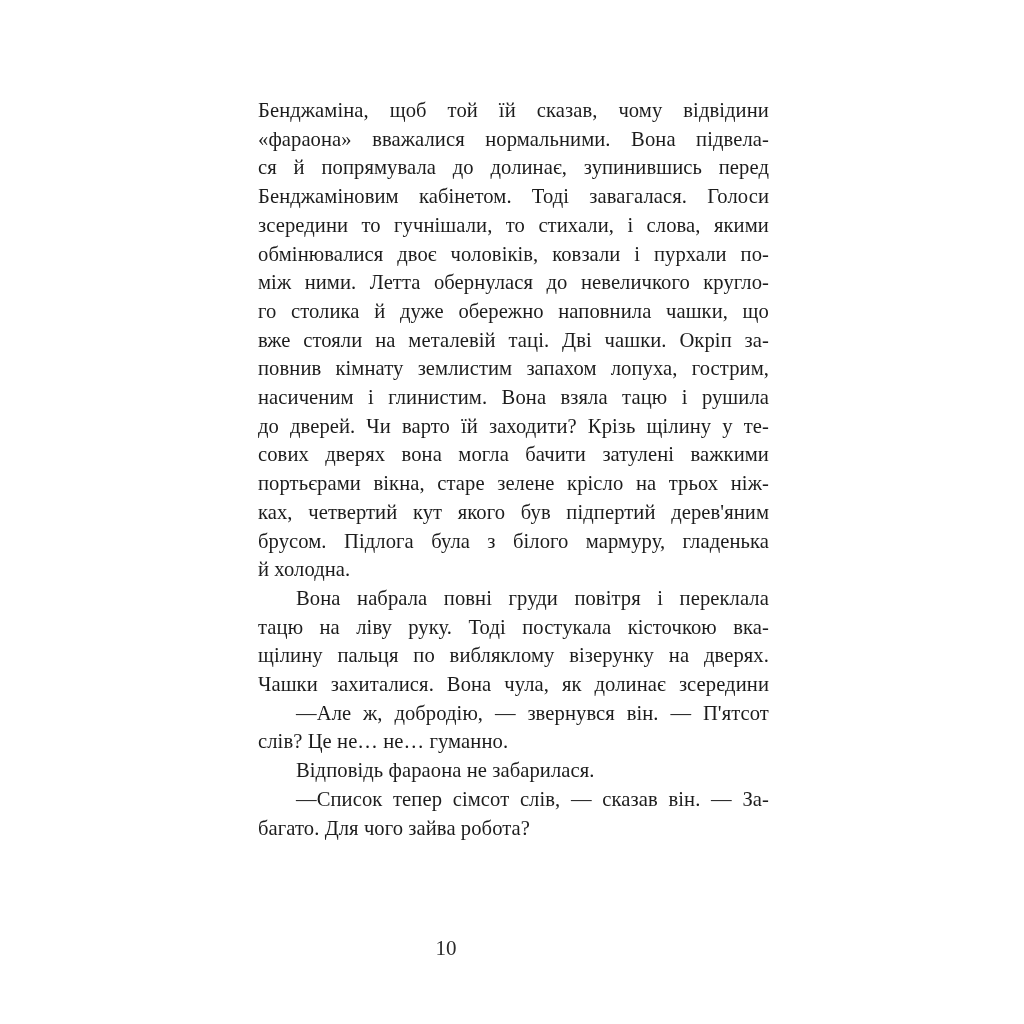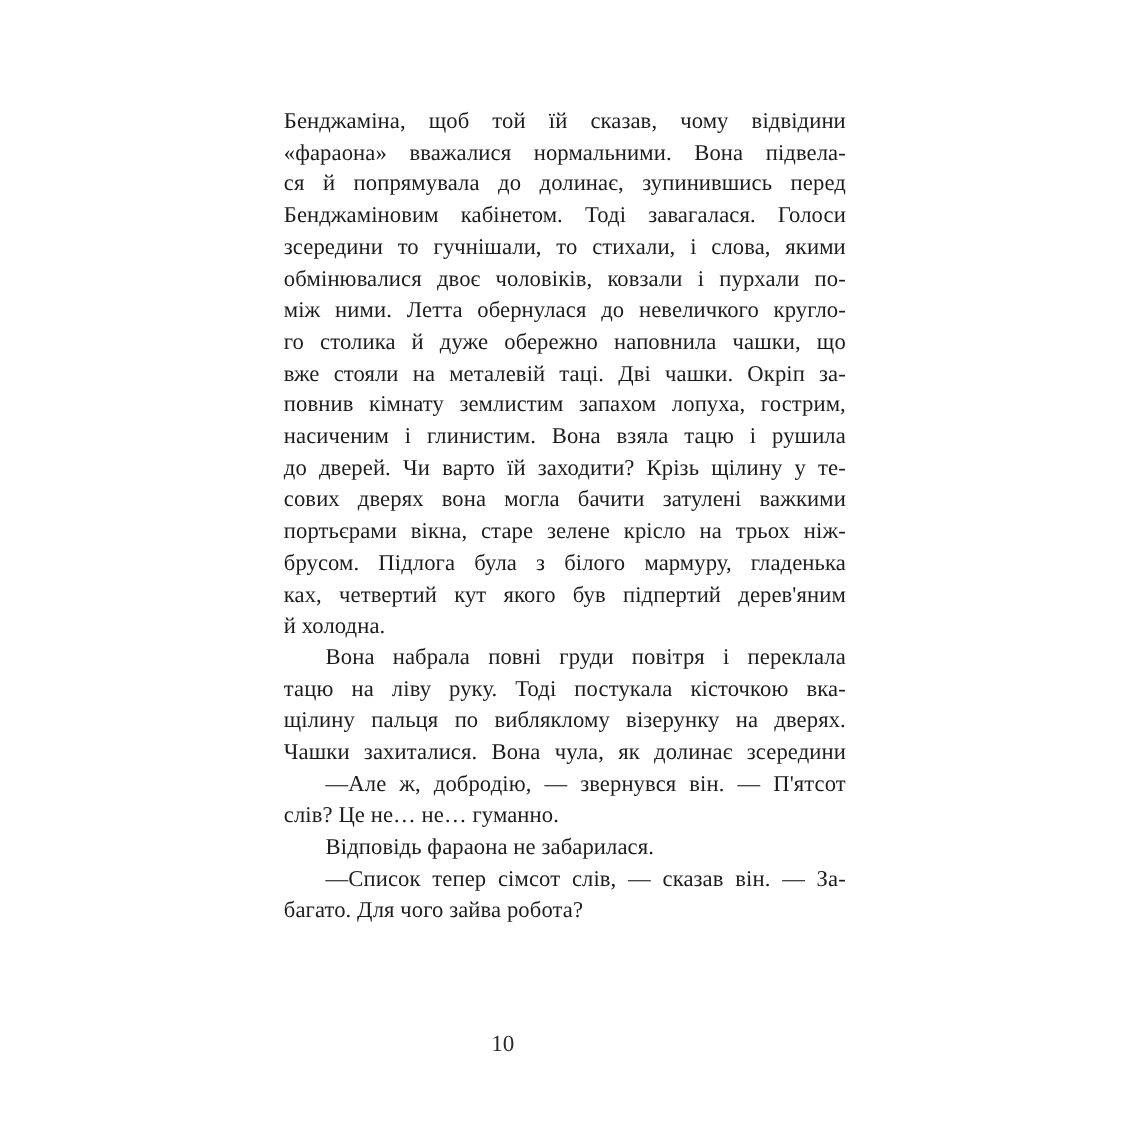--- a/index.html
+++ b/index.html
@@ -71,21 +71,20 @@
   #folio {
     position: absolute;
     top: 934px;
     left: 0;
     width: 892px;
     text-align: center;
     font-size: 21px;
     line-height: 28px;
     color: #2a2a2a;
     font-family: "Liberation Serif", "DejaVu Serif", serif;
-    padding-left: 11px;
   }
 </style>
 </head>
 <body>
 
 <div id="page">
 
   <div id="text-block">
       <p class="para">
         <span class="line justify">
@@ -212,36 +211,36 @@
           <span>портьєрами</span>
           <span>вікна,</span>
           <span>старе</span>
           <span>зелене</span>
           <span>крісло</span>
           <span>на</span>
           <span>трьох</span>
           <span>ніж-</span>
         </span>
         <span class="line justify">
+          <span>ках,</span>
+          <span>четвертий</span>
+          <span>кут</span>
+          <span>якого</span>
+          <span>був</span>
+          <span>підпертий</span>
+          <span>дерев'яним</span>
+        </span>
+        <span class="line justify">
           <span>брусом.</span>
           <span>Підлога</span>
           <span>була</span>
           <span>з</span>
           <span>білого</span>
           <span>мармуру,</span>
           <span>гладенька</span>
-        </span>
-        <span class="line justify">
-          <span>ках,</span>
-          <span>четвертий</span>
-          <span>кут</span>
-          <span>якого</span>
-          <span>був</span>
-          <span>підпертий</span>
-          <span>дерев'яним</span>
         </span>
         <span class="line last">й холодна.</span>
       </p>
       <p class="para">
         <span class="line justify">
           <span><span class="indent"></span>Вона</span>
           <span>набрала</span>
           <span>повні</span>
           <span>груди</span>
           <span>повітря</span>

